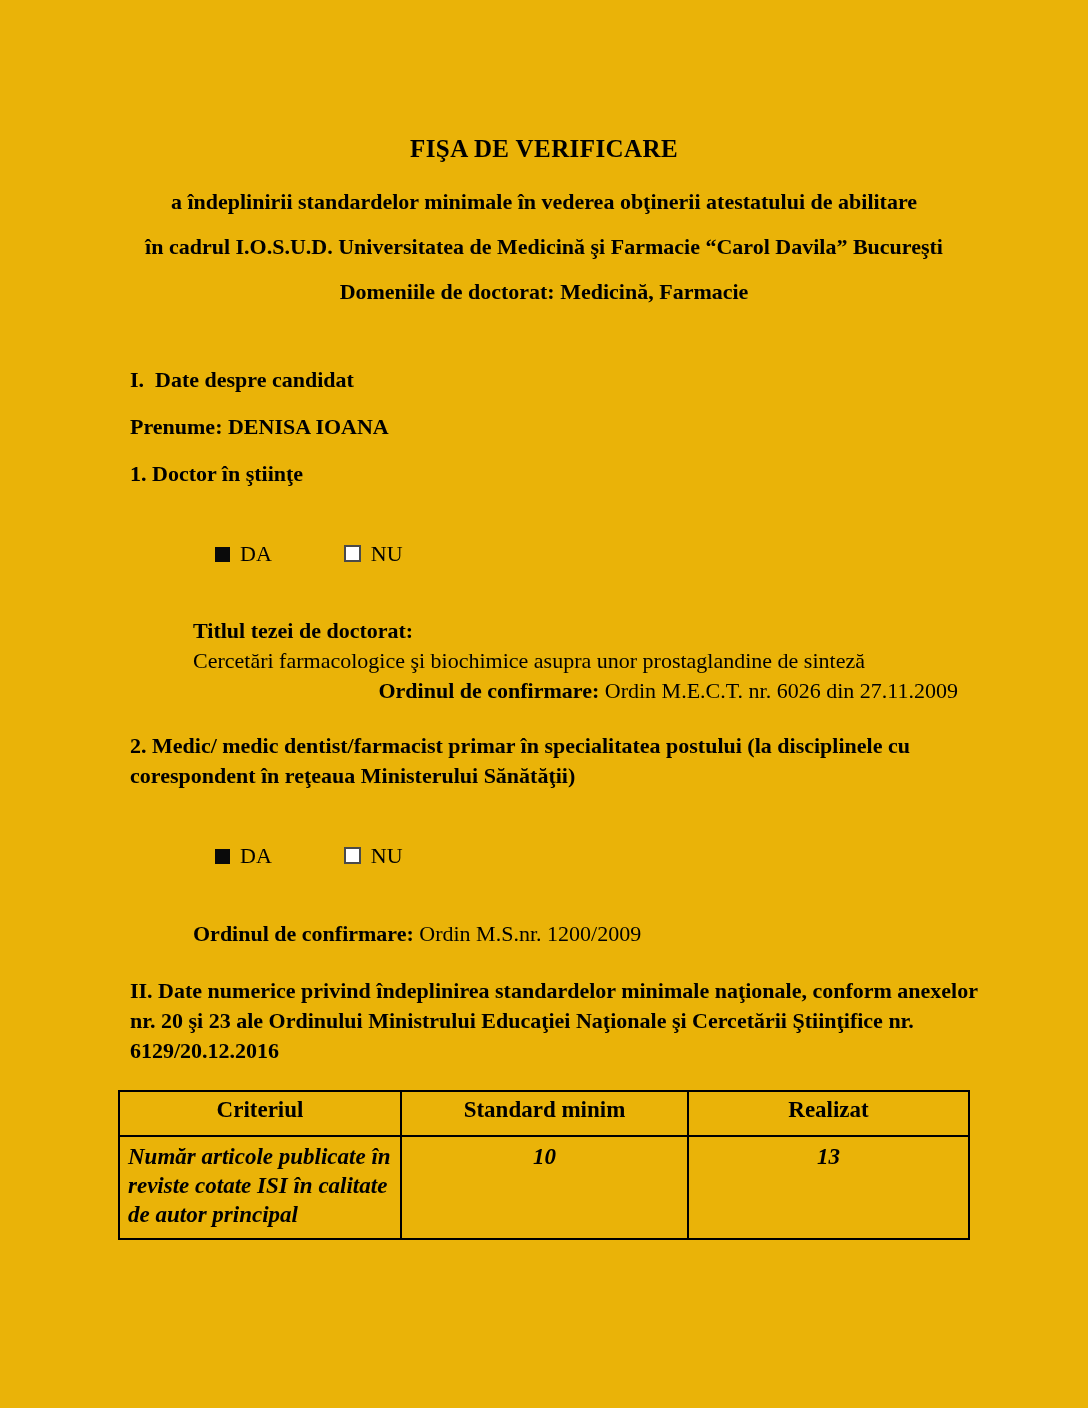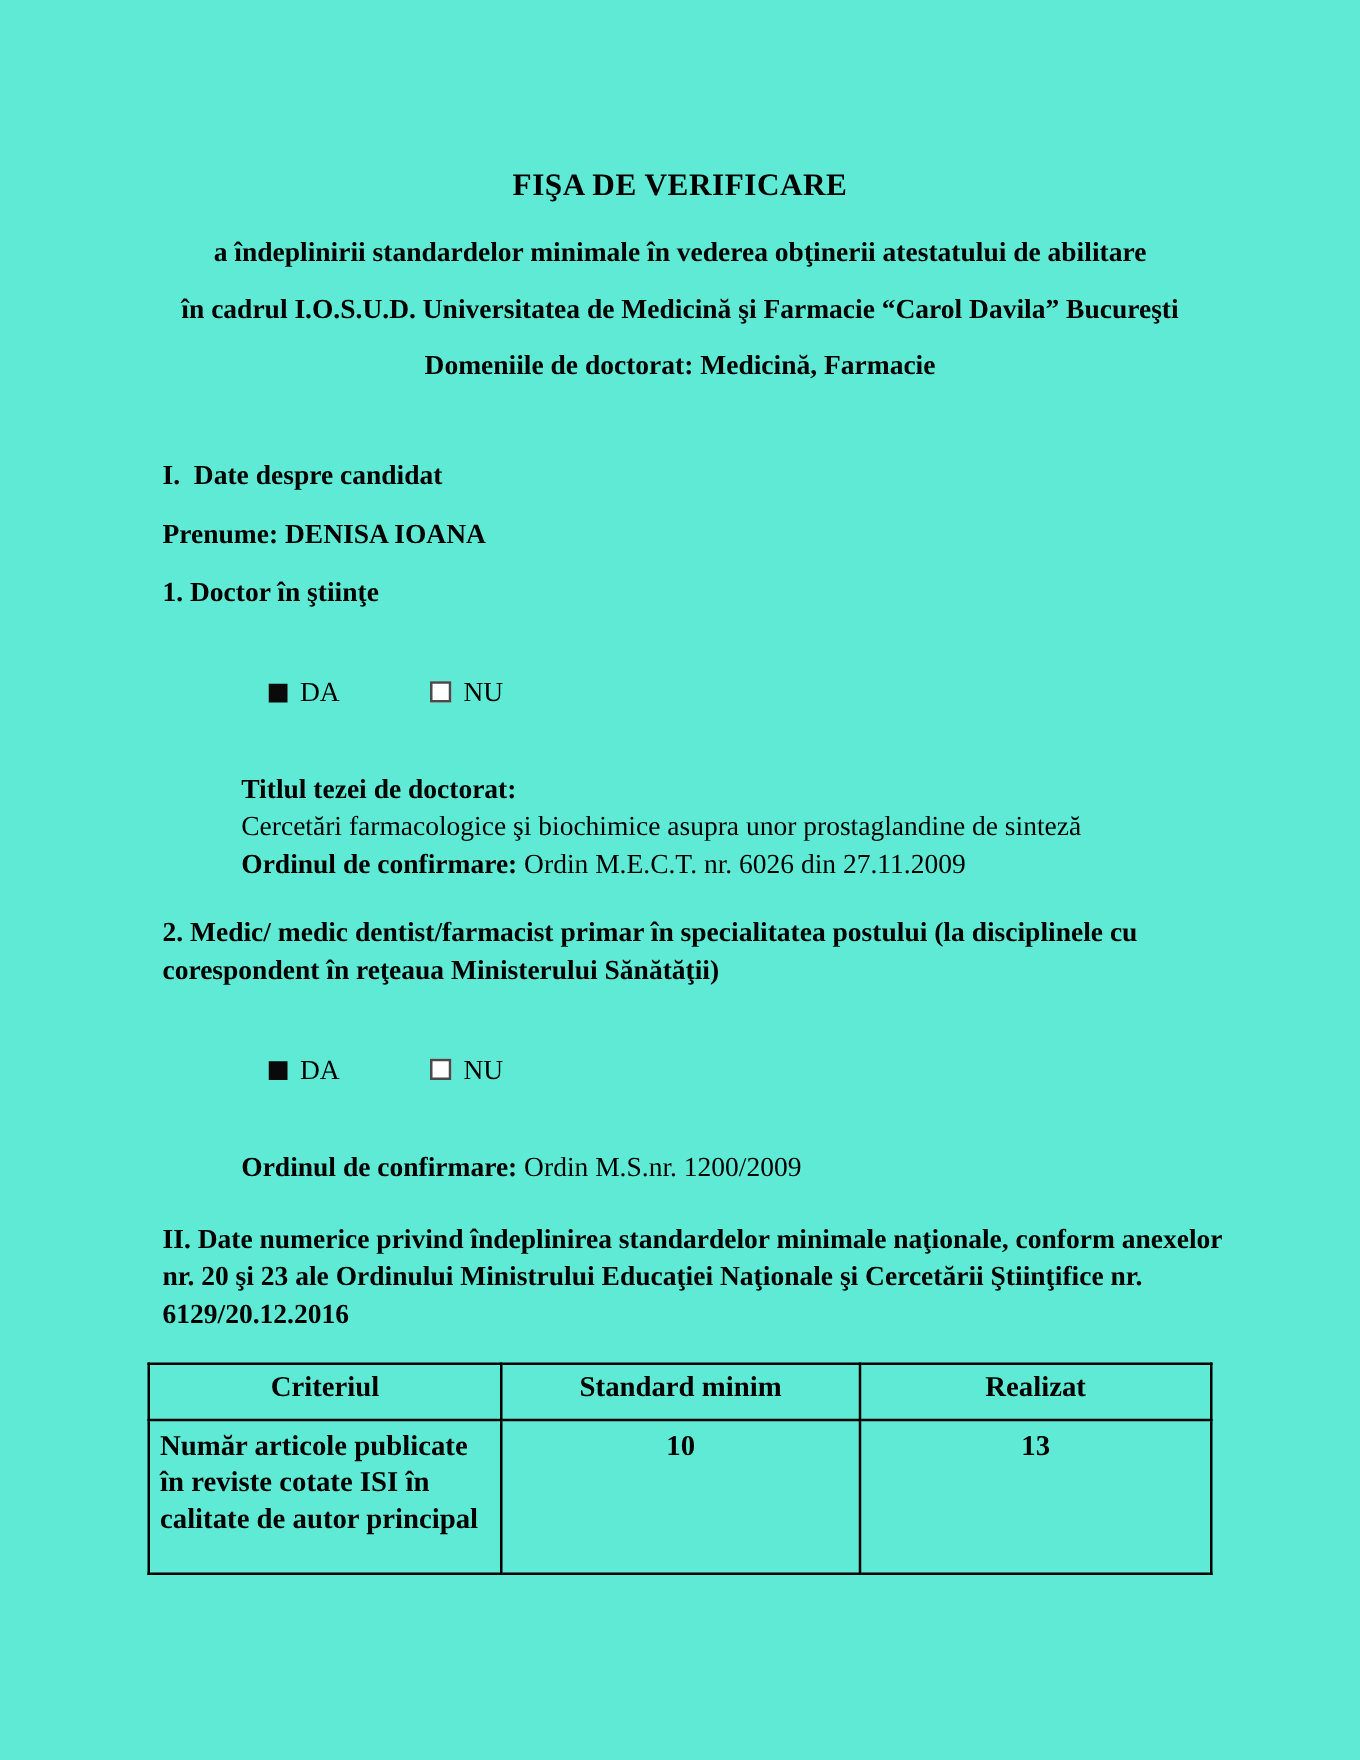--- a/index.html
+++ b/index.html
@@ -6,21 +6,21 @@
   body{
     width:1088px;height:1408px;
     font-family:"Liberation Serif","DejaVu Serif",serif;
     color:#000;
     overflow:hidden;
   }
   .page{
     box-sizing:border-box;
     width:1088px;height:1408px;
     padding:133px 130px 0 130px;
-    background:#5eead4;
+    background:#eab308;
     position:relative;
   }
   .line{
     margin:0 0 17px 0;
     font-size:22px;
     line-height:30px;
     white-space:pre-wrap;
   }
   .b{font-weight:bold;}
   .center{text-align:center;}
@@ -32,21 +32,21 @@
     text-align:center;
     letter-spacing:0.4px;
   }
   .sub{margin-bottom:15px;}
   .sub-last{margin-bottom:58px;}
   .indent{padding-left:63px;}
   .tight{margin-bottom:0;}
   .mb20{margin-bottom:20px;}
   .mb18{margin-bottom:18px;}
   .mb23{margin-bottom:23px;}
-  .mb25{margin-bottom:25px;}
+  .mb25{margin-bottom:25px;text-align:right;}
   .mb27{margin-bottom:27px;}
   .nowrap{white-space:nowrap;}
   .cb{
     display:inline-block;
     vertical-align:baseline;
     transform:translateY(1px);
   }
   .cb-filled{
     width:15px;height:15px;
     background:#0a0a0a;
@@ -78,24 +78,25 @@
     box-sizing:border-box;
   }
   table.criteria th{
     font-weight:bold;
     text-align:center;
     height:45px;
     padding:3px 6px 0 6px;
     line-height:30px;
   }
   table.criteria td{
-    height:123px;
+    height:103px;
     padding:5px 8px 0 8px;
     line-height:29px;
     font-weight:bold;
+    font-style:italic;
   }
   td.c-left{text-align:left;}
   td.c-center{text-align:center;}
 </style>
 </head>
 <body>
 
 <div class="page">
 
   <div class="title">FIŞA DE VERIFICARE</div>

